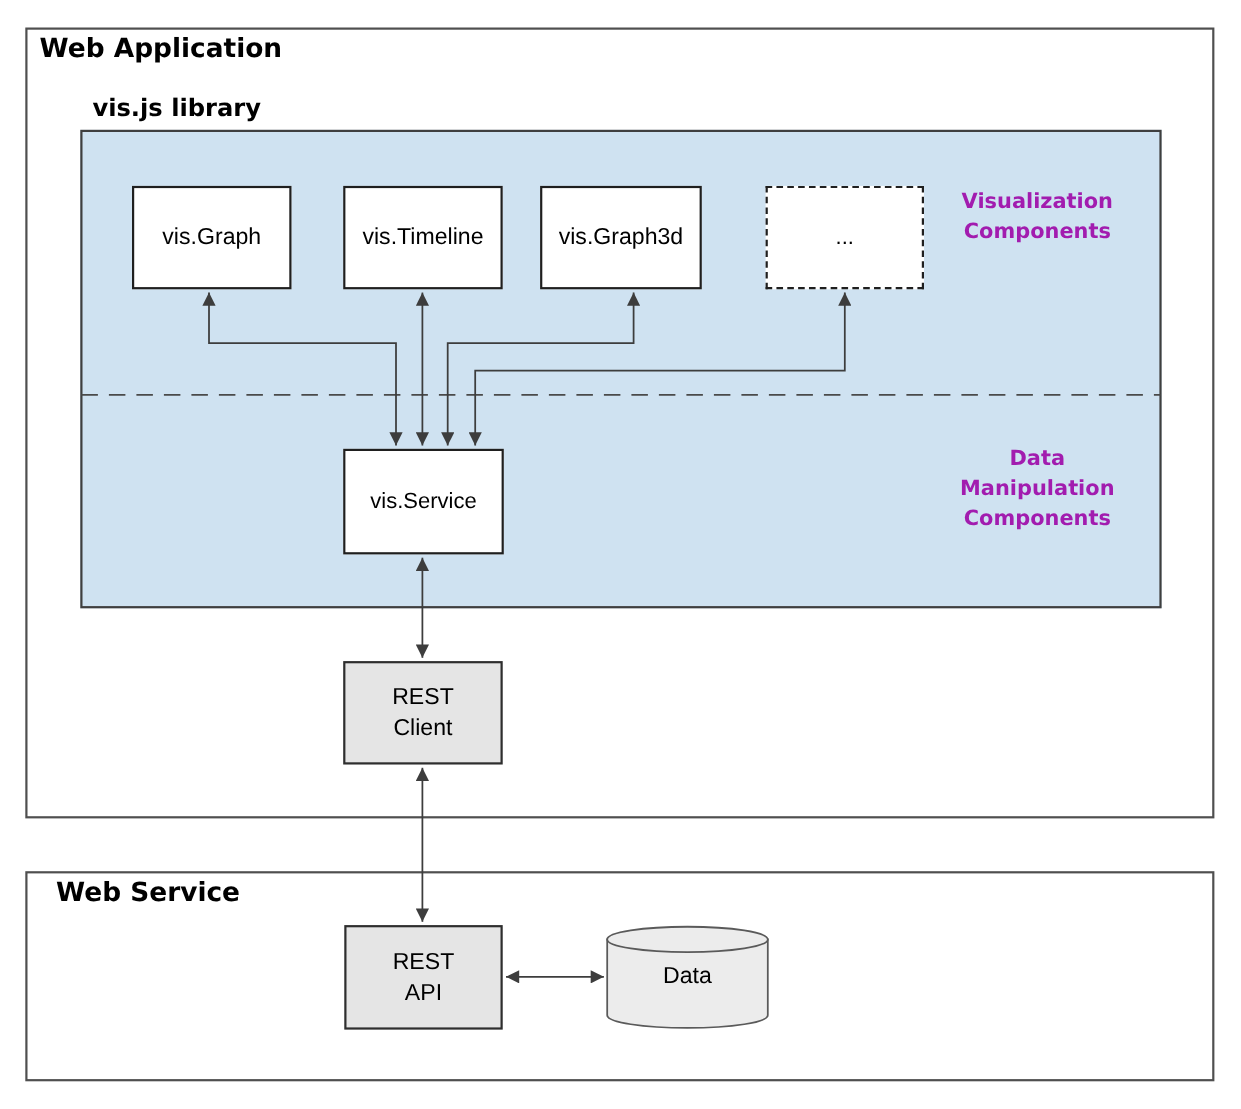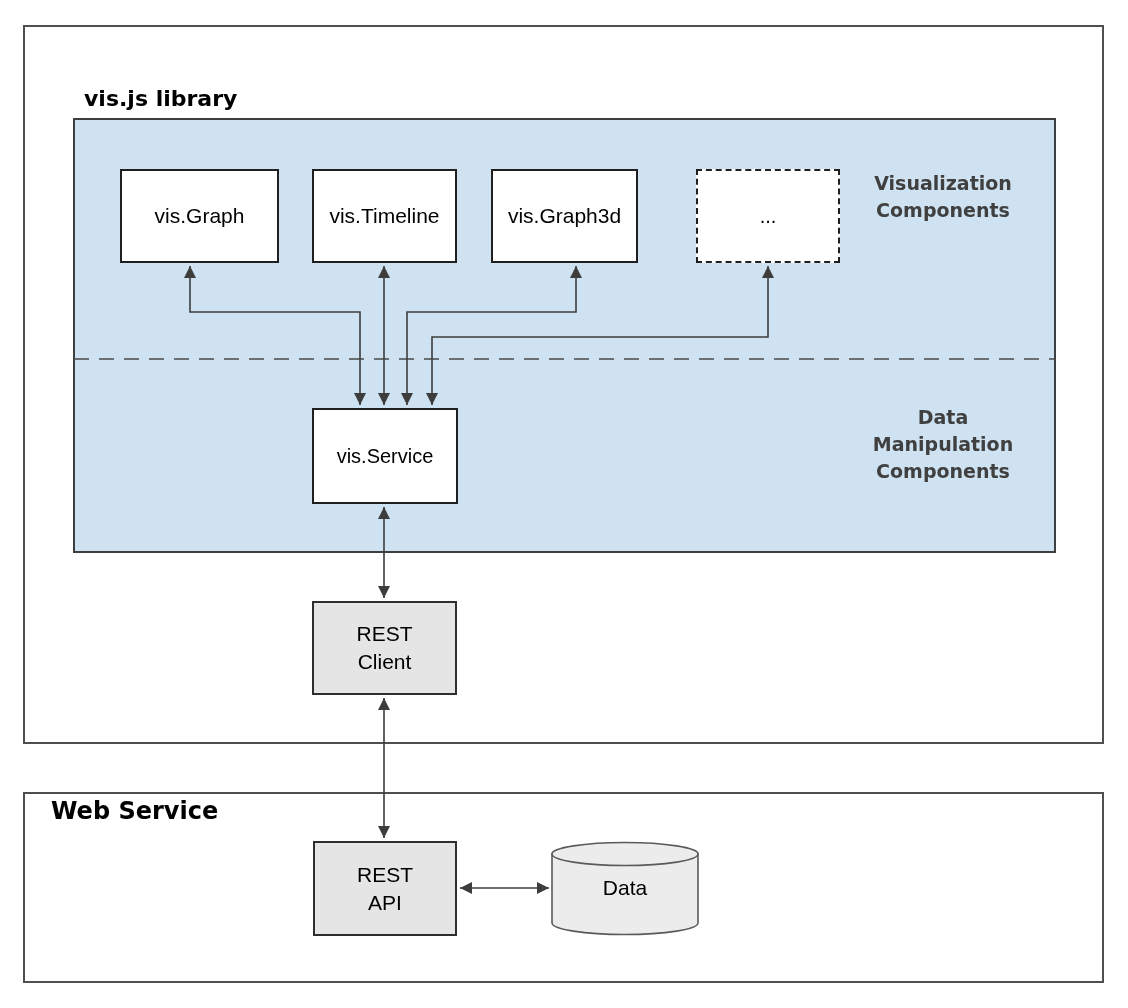--- a/index.html
+++ b/index.html
@@ -31,47 +31,48 @@
   }
   .node {
     position:absolute; box-sizing:border-box;
     display:flex; align-items:center; justify-content:center;
     background:#ffffff; border:2px solid #1f1f1f;
     font-size:21px; text-align:center;
   }
   .node span { white-space:pre-line; line-height:1.32; }
   .node.gray { background:#e5e5e5; border-color:#2e2e2e; }
   .node.dashed { border:2px dashed #1f1f1f; background:#ffffff; font-size:20px; }
-  #node-vis-graph    { left:120px; top:169px; width:159px; height:94px; }
+  #node-vis-graph    { left:120px; top:169px; width:145px; height:94px; }
   #node-vis-timeline { left:312px; top:169px; width:145px; height:94px; }
   #node-vis-graph3d  { left:491px; top:169px; width:147px; height:94px; }
   #node-more         { left:696px; top:169px; width:144px; height:94px; }
   #node-dataset      { left:312px; top:408px; width:146px; height:96px; font-size:20px; }
   #node-rest-client  { left:312px; top:601px; width:145px; height:94px; }
   #node-rest-api     { left:313px; top:841px; width:144px; height:95px; }
   .section-label {
     position:absolute; left:833px; width:220px; text-align:center;
     font-family:"DejaVu Sans", sans-serif; font-weight:bold; font-size:19px;
-    line-height:27px; color:#404040; white-space:pre-line;
+    line-height:27px; color:#a21caf; white-space:pre-line;
   }
   #viz-label { top:170px; }
   #dm-label  { top:404px; }
   #wires { position:absolute; left:0; top:0; width:1128px; height:1008px; pointer-events:none; }
   #data-label {
     position:absolute; left:552px; top:858px; width:146px; height:60px;
     display:flex; align-items:center; justify-content:center; font-size:21px;
   }
 </style>
 </head>
 <body>
 
 <div id="canvas">
 
   <div class="outer-box" id="webapp-box"></div>
   <div class="outer-box" id="webservice-box"></div>
+  <div class="outer-title" id="webapp-title">Web Application</div>
   <div class="outer-title" id="webservice-title">Web Service</div>
   <div id="lib-label">vis.js library</div>
   <div id="blue-panel"></div>
 
   <svg id="wires" viewBox="0 0 1128 1008" xmlns="http://www.w3.org/2000/svg">
     <defs>
       <marker id="arr" viewBox="0 0 10 10" refX="10" refY="5" markerWidth="10.5" markerHeight="7.5" orient="auto-start-reverse">
         <path d="M0,0 L10,5 L0,10 Z" fill="#3d3d3d"></path>
       </marker>
     </defs>

